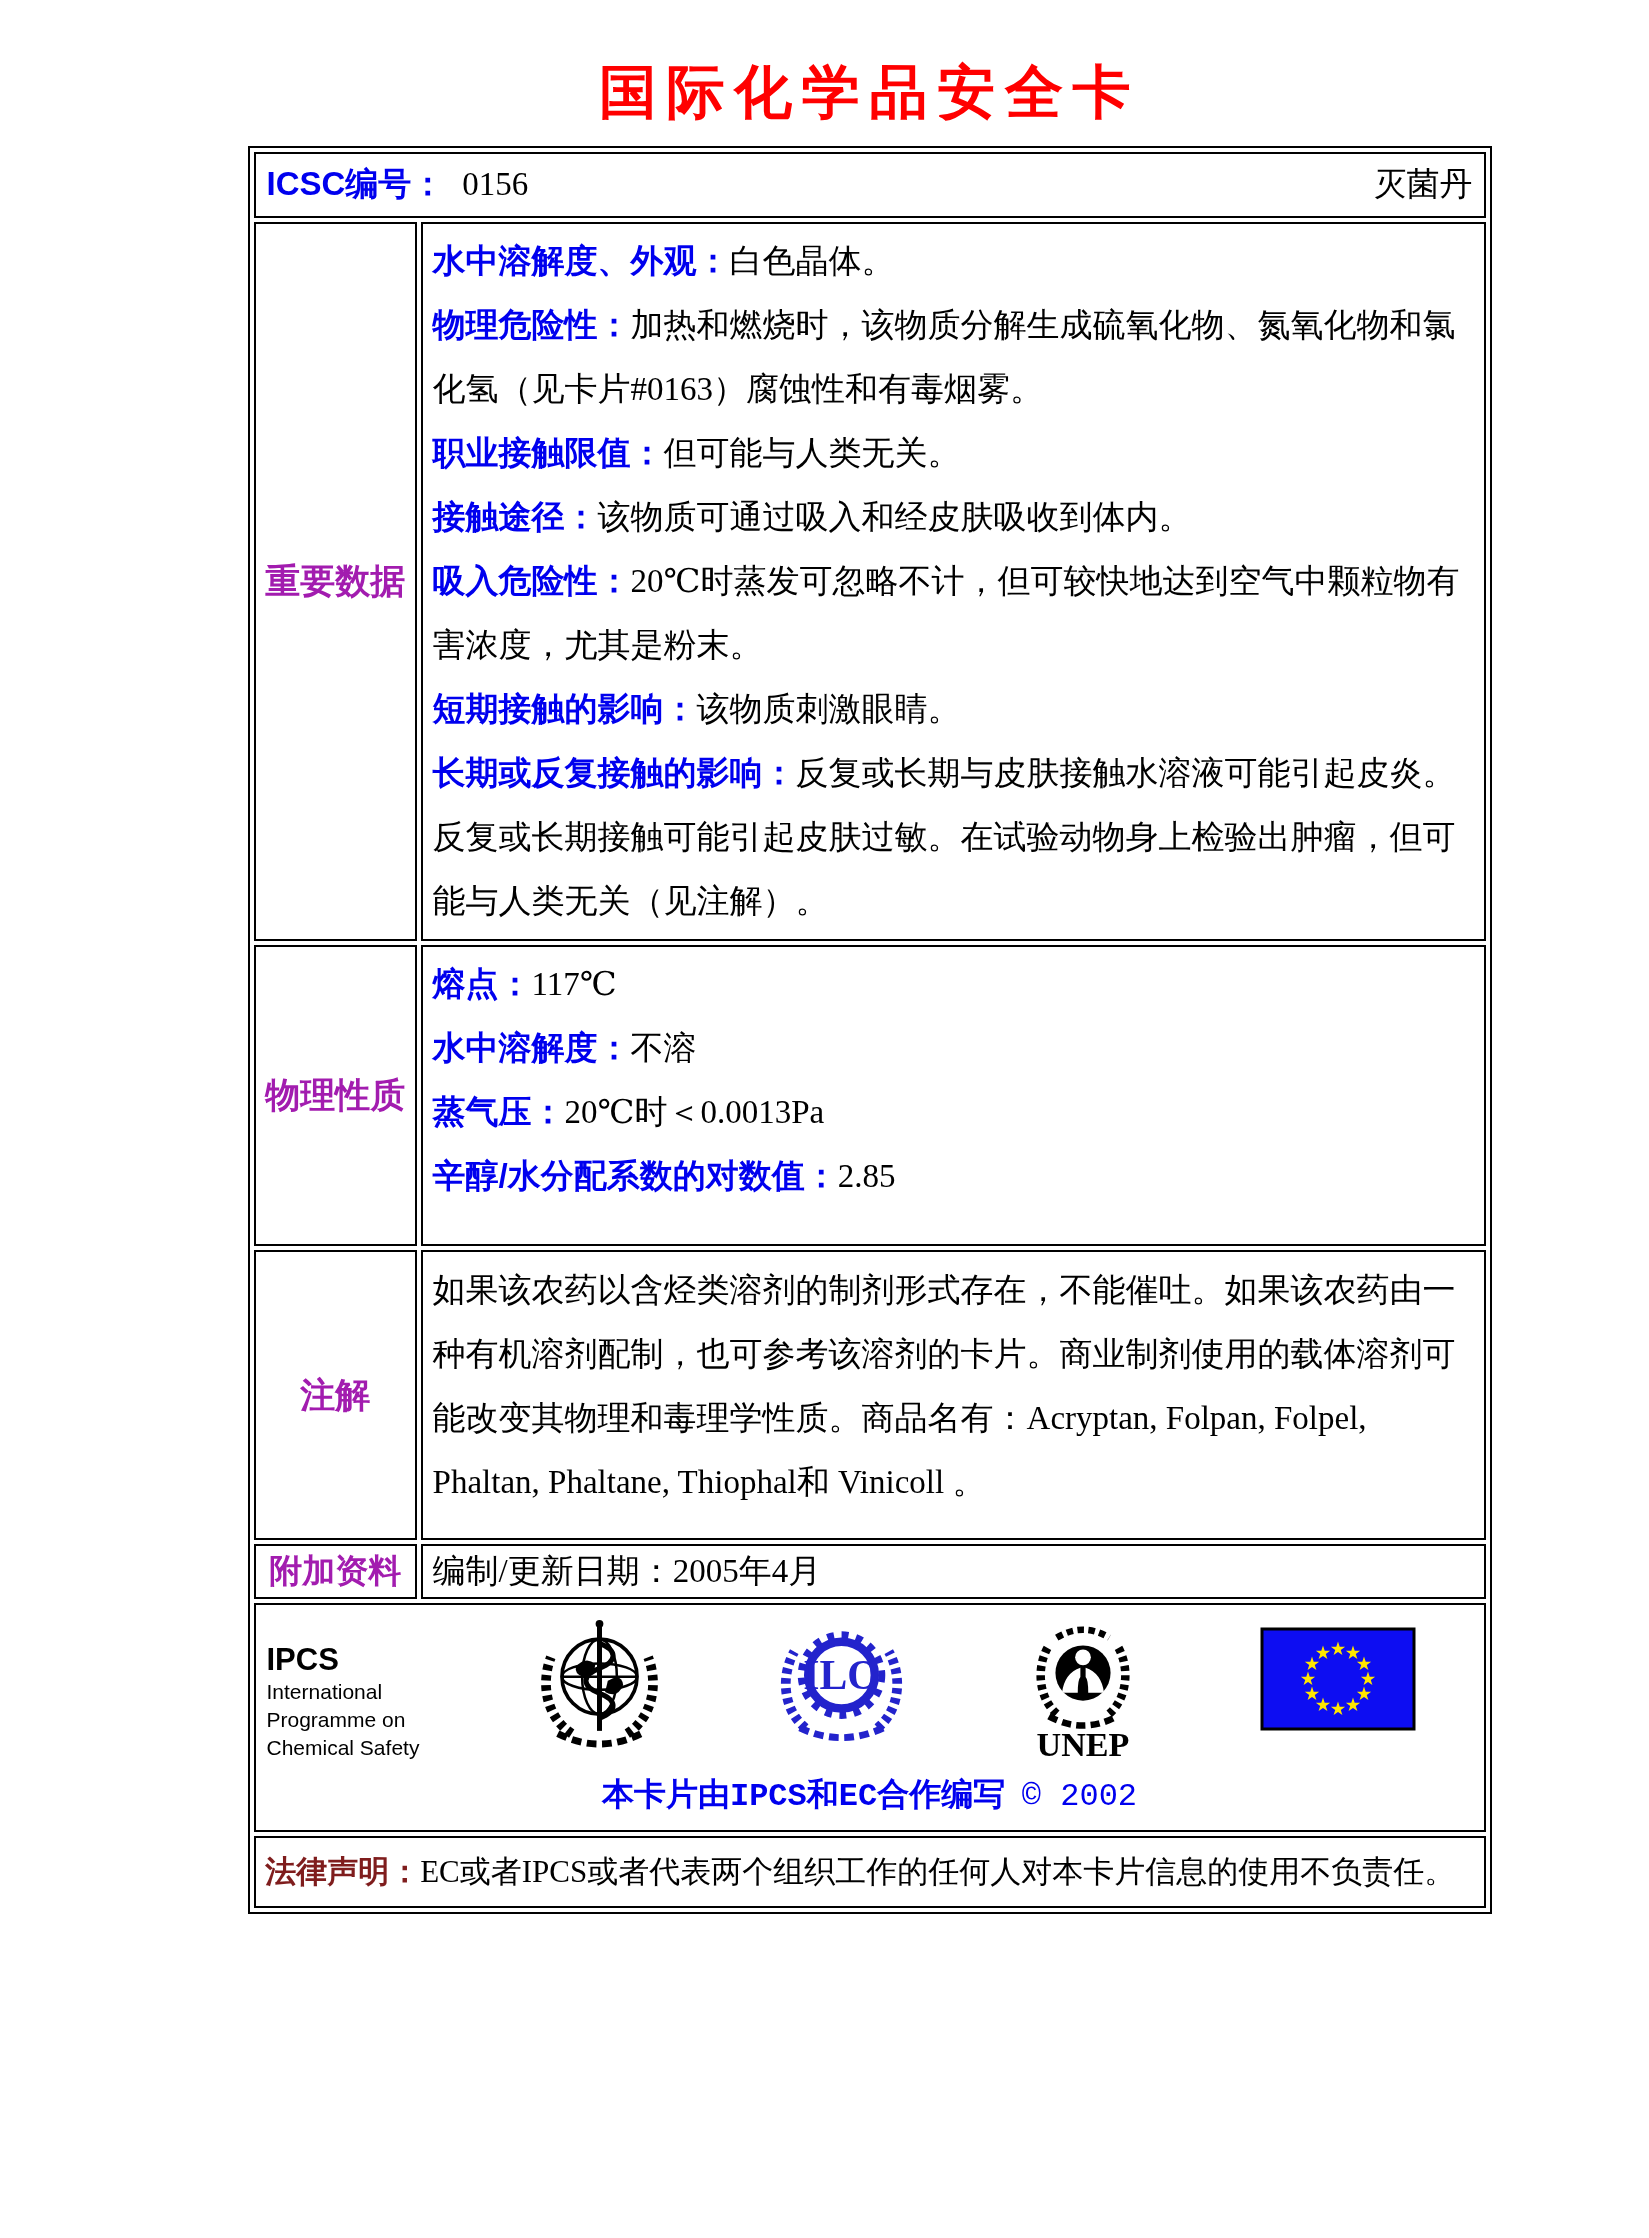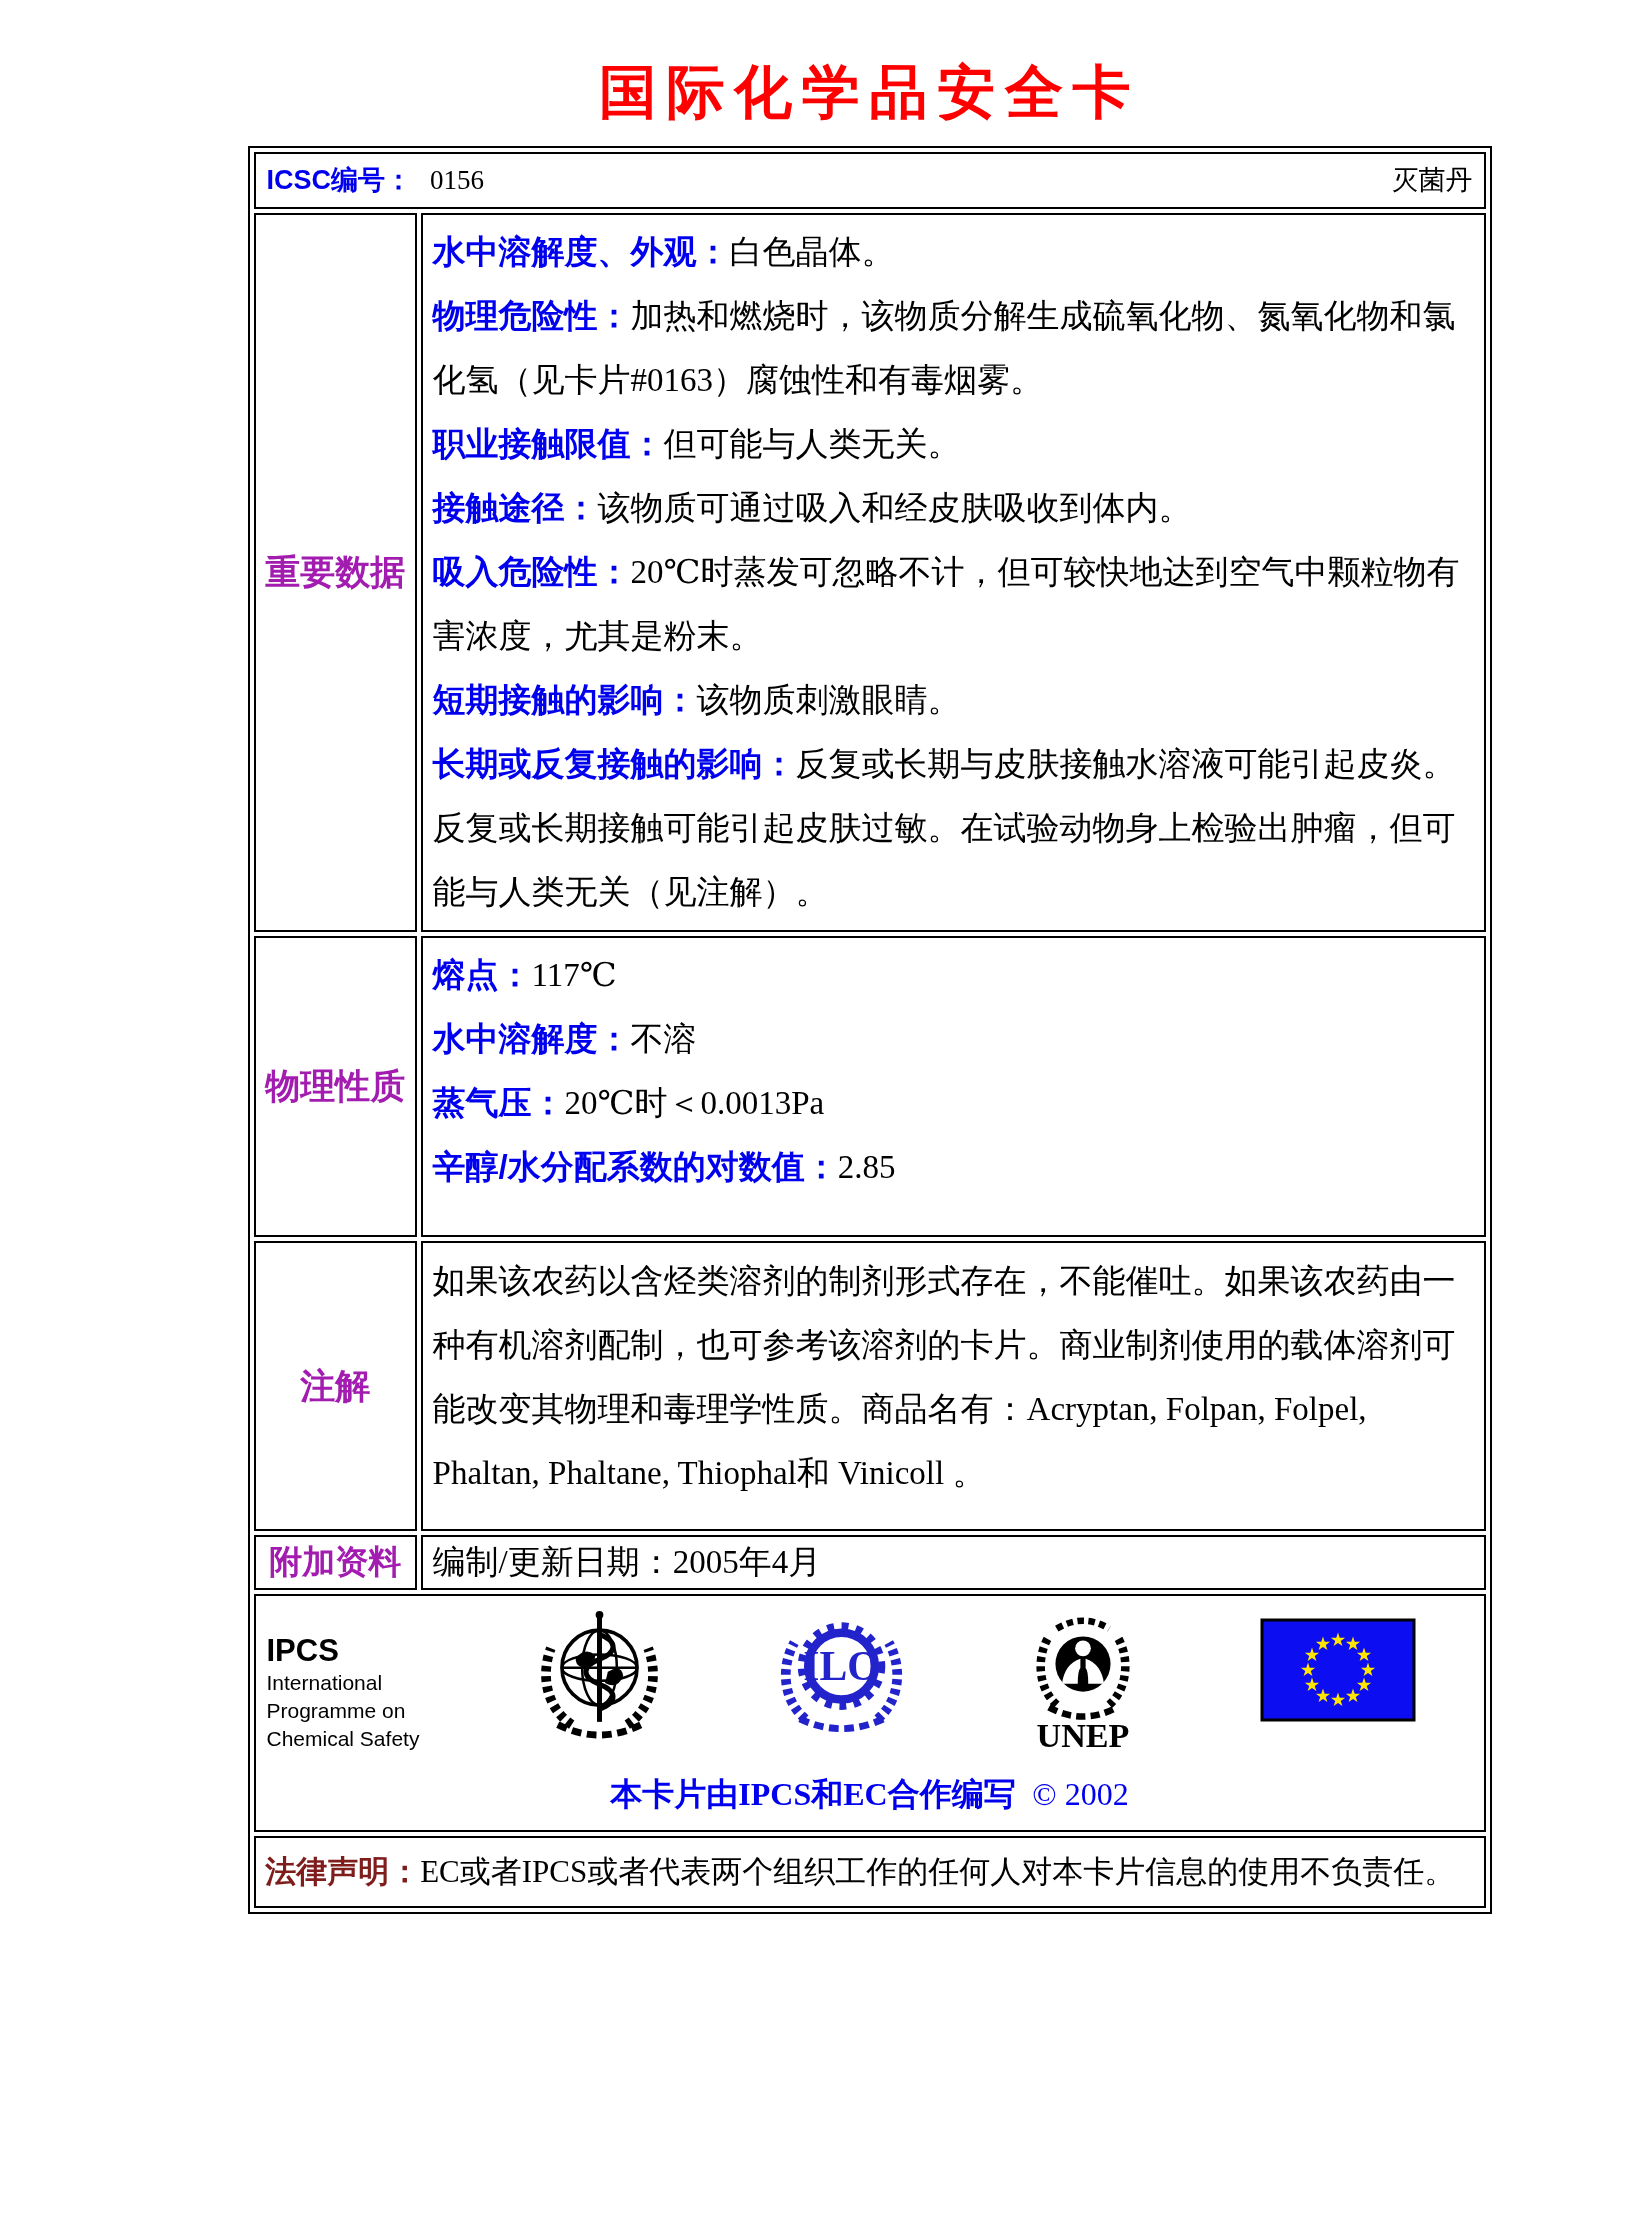--- a/index.html
+++ b/index.html
@@ -30,21 +30,21 @@
     border-spacing:4.2px;
     border:2.1px solid #000;
     background:#fff;
   }
   table.card td{
     border:2.1px solid #000;
     background:#fff;
   }
   td.hdr{
     padding:8.3px 11px;
-    font-size:27px;
+    font-size:33px;
     vertical-align:middle;
   }
   .hdr-flex{display:flex;justify-content:space-between;align-items:baseline;}
   .blue-label{
     color:#0000ee;
     font-weight:bold;
     font-family:"Liberation Sans","DejaVu Sans",sans-serif;
   }
   .icsc-num{margin-left:18px;}
   td.sec{
@@ -80,24 +80,24 @@
   }
   .ipcs-acronym{font-size:31px;font-weight:bold;line-height:36px;}
   .ipcs-line{font-size:21px;line-height:28px;}
   .logo{flex:0 0 auto;}
   .logo-who{margin-left:60px;}
   .logo-ilo{margin-left:103px;}
   .logo-unep{margin-left:106px;}
   .logo-eu{margin-left:111px;margin-top:12.5px;}
   .credit-line{
     text-align:center;
-    margin-top:19px;
+    margin-top:10px;
     font-size:32px;
     color:#0000ee;
-    font-family:Liberation Serif, serif;
+    font-family:Liberation Mono, monospace;
   }
   .credit-main{font-weight:bold;}
   .credit-copy{font-weight:normal;margin-left:16.7px;}
   
   td.legal-cell{
     padding:7px 9.7px;
     font-size:31px;
     line-height:54px;
     vertical-align:middle;
   }

